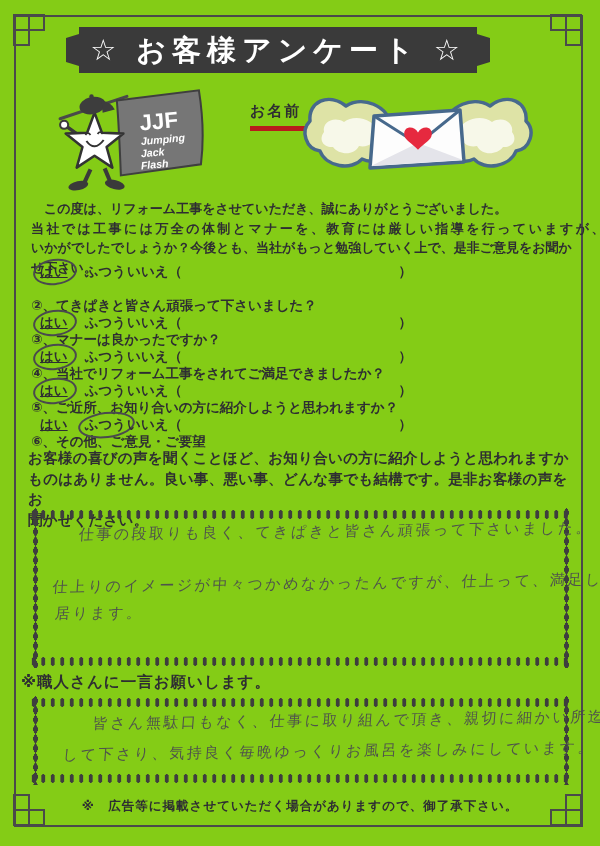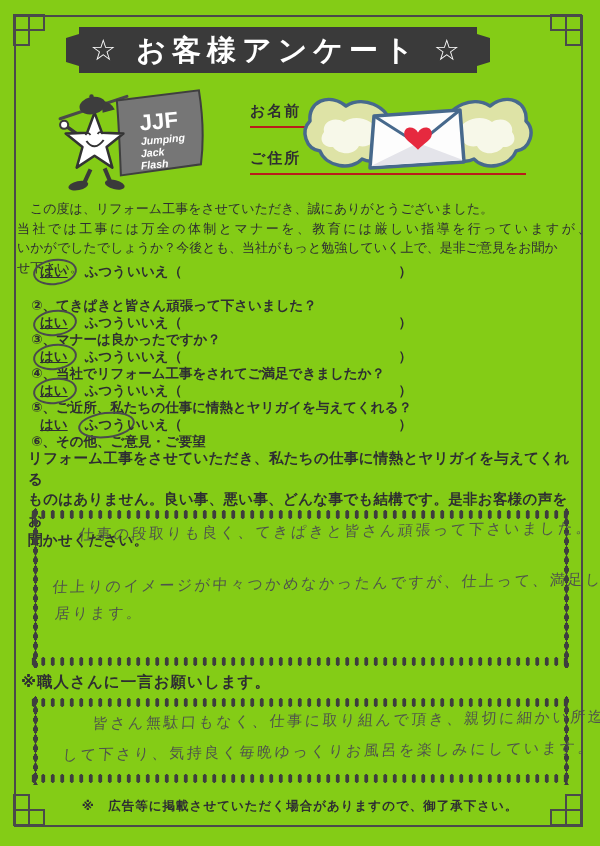--- a/index.html
+++ b/index.html
@@ -22,27 +22,27 @@
     background:#3a3a3a;color:#ffffff;text-align:center;line-height:46px;
     font-size:29px;font-weight:800;letter-spacing:6px;white-space:nowrap;
     clip-path:polygon(13px 0,calc(100% - 13px) 0,calc(100% - 13px) 7px,100% 11px,
       100% calc(100% - 11px),calc(100% - 13px) calc(100% - 7px),calc(100% - 13px) 100%,
       13px 100%,13px calc(100% - 7px),0 calc(100% - 11px),0 11px,13px 7px);
   }
 
   .mascot{position:absolute;left:54px;top:84px;}
   .envelope{position:absolute;left:300px;top:86px;z-index:3;}
 
-  .field{position:absolute;border-bottom:2px solid #b91c1c;padding-bottom:5px;
+  .field{position:absolute;border-bottom:5px solid #b91c1c;padding-bottom:5px;
     font-weight:bold;font-size:15px;letter-spacing:2px;}
   .field.name{left:250px;top:102px;width:67px;}
   .field.addr{left:250px;top:149px;width:276px;}
 
-  .intro{position:absolute;left:17px;top:199px;width:542px;font-size:13px;
-    font-weight:normal;line-height:19.5px;}
+  .intro{position:absolute;left:31px;top:199px;width:542px;font-size:13px;
+    font-weight:bold;line-height:19.5px;}
   .intro .l1{text-indent:1em;}
   .intro .l2{letter-spacing:2.4px;white-space:nowrap;}
 
   .questions{position:absolute;left:31px;top:263px;width:400px;font-size:13.5px;font-weight:bold;}
   .q-row{height:34px;}
   .q-row.last{height:18px;}
   .q-text{white-space:nowrap;line-height:17px;}
   .q-opts{display:flex;align-items:baseline;width:372px;margin-left:9px;line-height:17px;}
   .opt{display:inline-block;position:relative;}
   .opt.o1{margin-right:17px;text-decoration:underline;} .opt.o2{margin-right:1px;}
@@ -134,23 +134,20 @@
     <path d="M43,49 q2.5,-3.5 5,0" stroke="#333" stroke-width="1.8" fill="none"></path>
     <path d="M32,56 q8,11 17,-1" stroke="#333" stroke-width="2" fill="none"></path>
     <ellipse cx="38" cy="21" rx="13" ry="8.5" fill="#3d3d3d" transform="rotate(-12 38 21)"></ellipse>
     <path d="M47,16 q10,2 13,9 l-12,3 Z" fill="#3d3d3d"></path>
     <circle cx="37" cy="12" r="2.2" fill="#3d3d3d"></circle>
   </svg>
 
   <div class="field name">
     <span>お名前</span><span></span>
   </div>
-  <div class="field addr">
-    <span>ご住所</span><span></span>
-  </div>
 
   <svg class="envelope" viewBox="0 0 236 100" width="236" height="100">
     <g>
       <path d="M92,42 C88,18 62,10 46,20 C28,6 8,16 10,35 C0,45 6,63 20,65 C26,81 52,85 62,73 C74,79 90,71 90,56 Z" fill="#dee3a6" stroke="#47698c" stroke-width="3.5" stroke-linejoin="round"></path>
       <path d="M80,48 C74,32 54,28 44,36 C34,30 22,36 24,46 C18,54 24,62 33,61 C39,69 54,70 59,60 C68,62 76,56 74,49 Z" fill="#ffffff" opacity="0.75"></path>
     </g>
     <g transform="translate(236,0) scale(-1,1)">
       <path d="M92,42 C88,18 62,10 46,20 C28,6 8,16 10,35 C0,45 6,63 20,65 C26,81 52,85 62,73 C74,79 90,71 90,56 Z" fill="#dee3a6" stroke="#47698c" stroke-width="3.5" stroke-linejoin="round"></path>
       <path d="M80,48 C74,32 54,28 44,36 C34,30 22,36 24,46 C18,54 24,62 33,61 C39,69 54,70 59,60 C68,62 76,56 74,49 Z" fill="#ffffff" opacity="0.75"></path>
     </g>
@@ -209,39 +206,39 @@
         <span class="opt o1 circled">はい</span>
         <span class="opt o2">ふつう</span>
         <span class="opt">いいえ</span>
         <span>（</span>
         <span class="spacer"></span>
         <span>）</span>
       </div>
     </div>
 
     <div class="q-row">
-      <div class="q-text"><span>⑤、</span><span>ご近所、私たちの仕事に情熱とヤリガイを与えてくれる？</span></div>
+      <div class="q-text"><span>⑤、</span><span>ご近所、お知り合いの方に紹介しようと思われますか？</span></div>
       <div class="q-opts">
         <span class="opt o1">はい</span>
         <span class="opt o2 circled">ふつう</span>
         <span class="opt">いいえ</span>
         <span>（</span>
         <span class="spacer"></span>
         <span>）</span>
       </div>
     </div>
 
     <div class="q-row last">
       <div class="q-text"><span>⑥、</span><span>その他、ご意見・ご要望</span></div>
     </div>
 
   </div>
 
   <div class="closing">
-    <div>リフォーム工事をさせていただき、私たちの仕事に情熱とヤリガイを与えてくれる</div>
+    <div>お客様の喜びの声を聞くことほど、お知り合いの方に紹介しようと思われますか</div>
     <div>ものはありません。良い事、悪い事、どんな事でも結構です。是非お客様の声をお</div>
     <div>聞かせください。</div>
   </div>
 
   <div class="scallop-box box1">
     <div class="hand" style="left:50px;top:14px;">仕事の段取りも良く、てきぱきと皆さん頑張って下さいました。</div>
     <div class="hand" style="left:24px;top:66px;">仕上りのイメージが中々つかめなかったんですが、仕上って、満足して</div>
     <div class="hand" style="left:26px;top:96px;">居ります。</div>
   </div>
 

